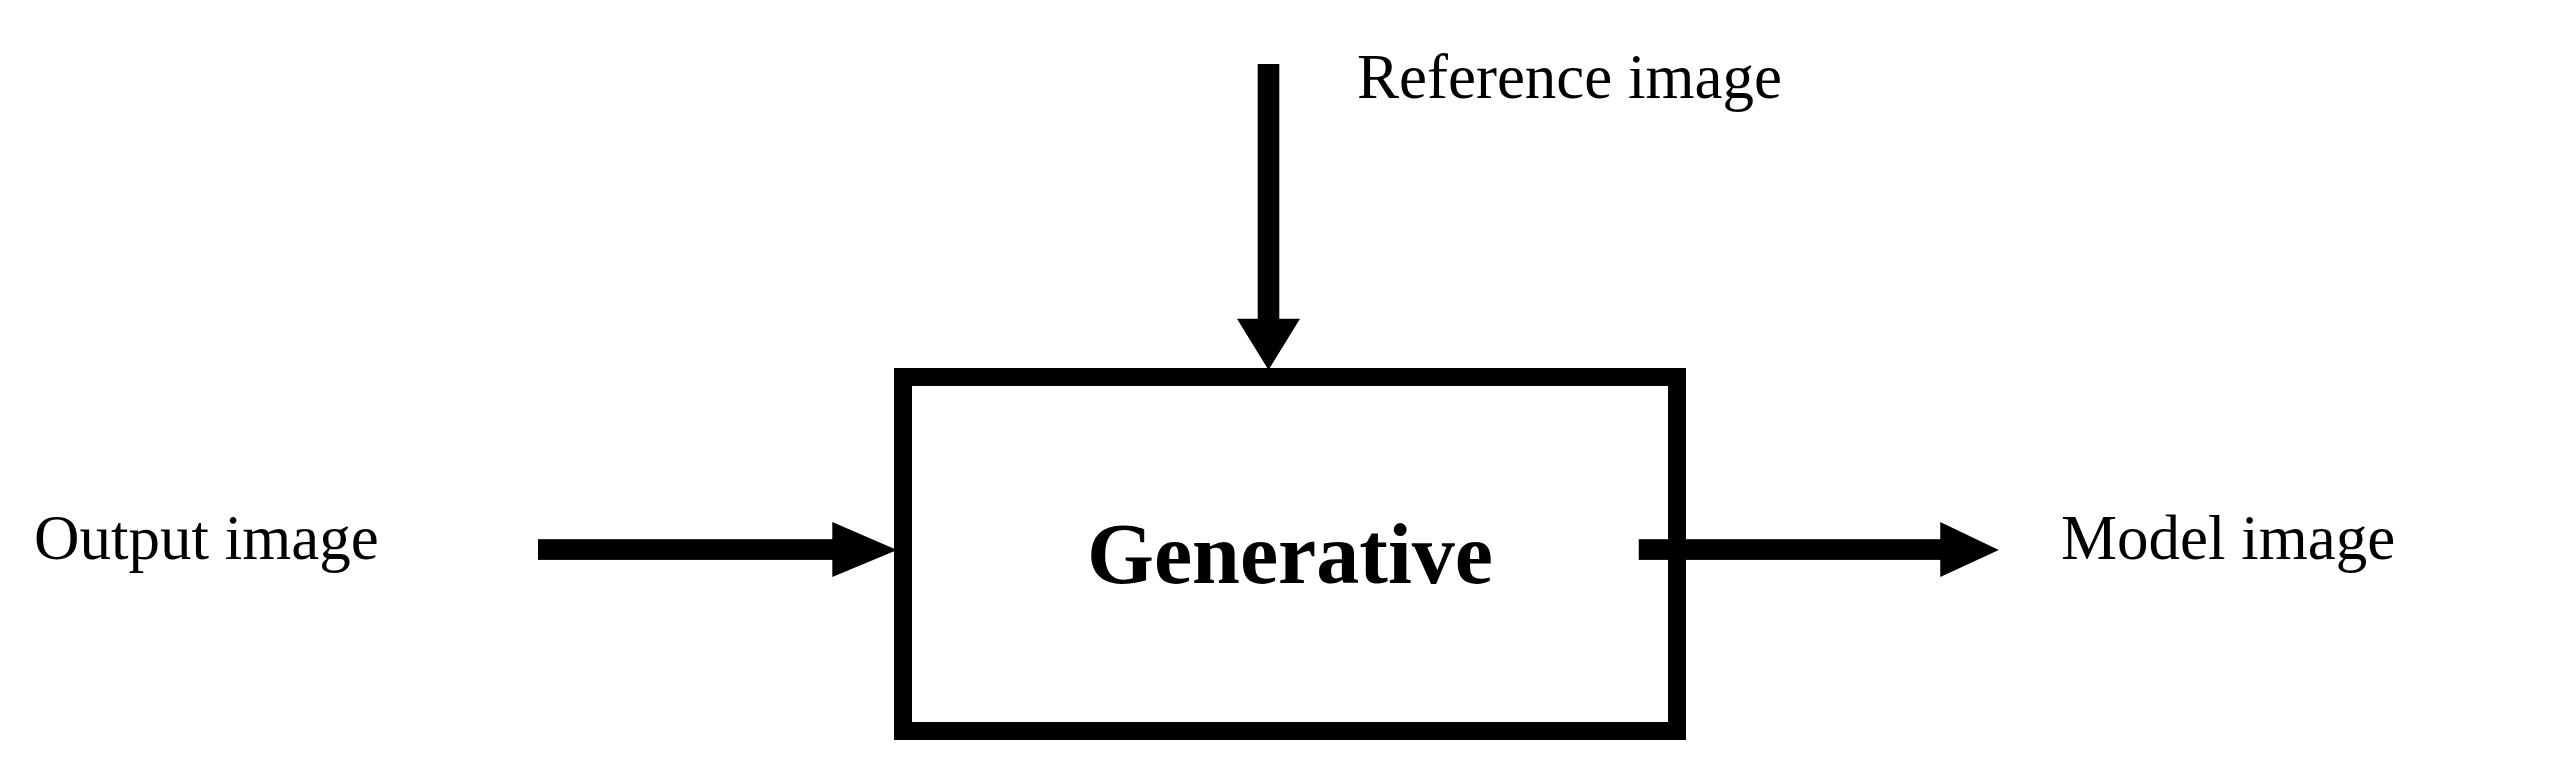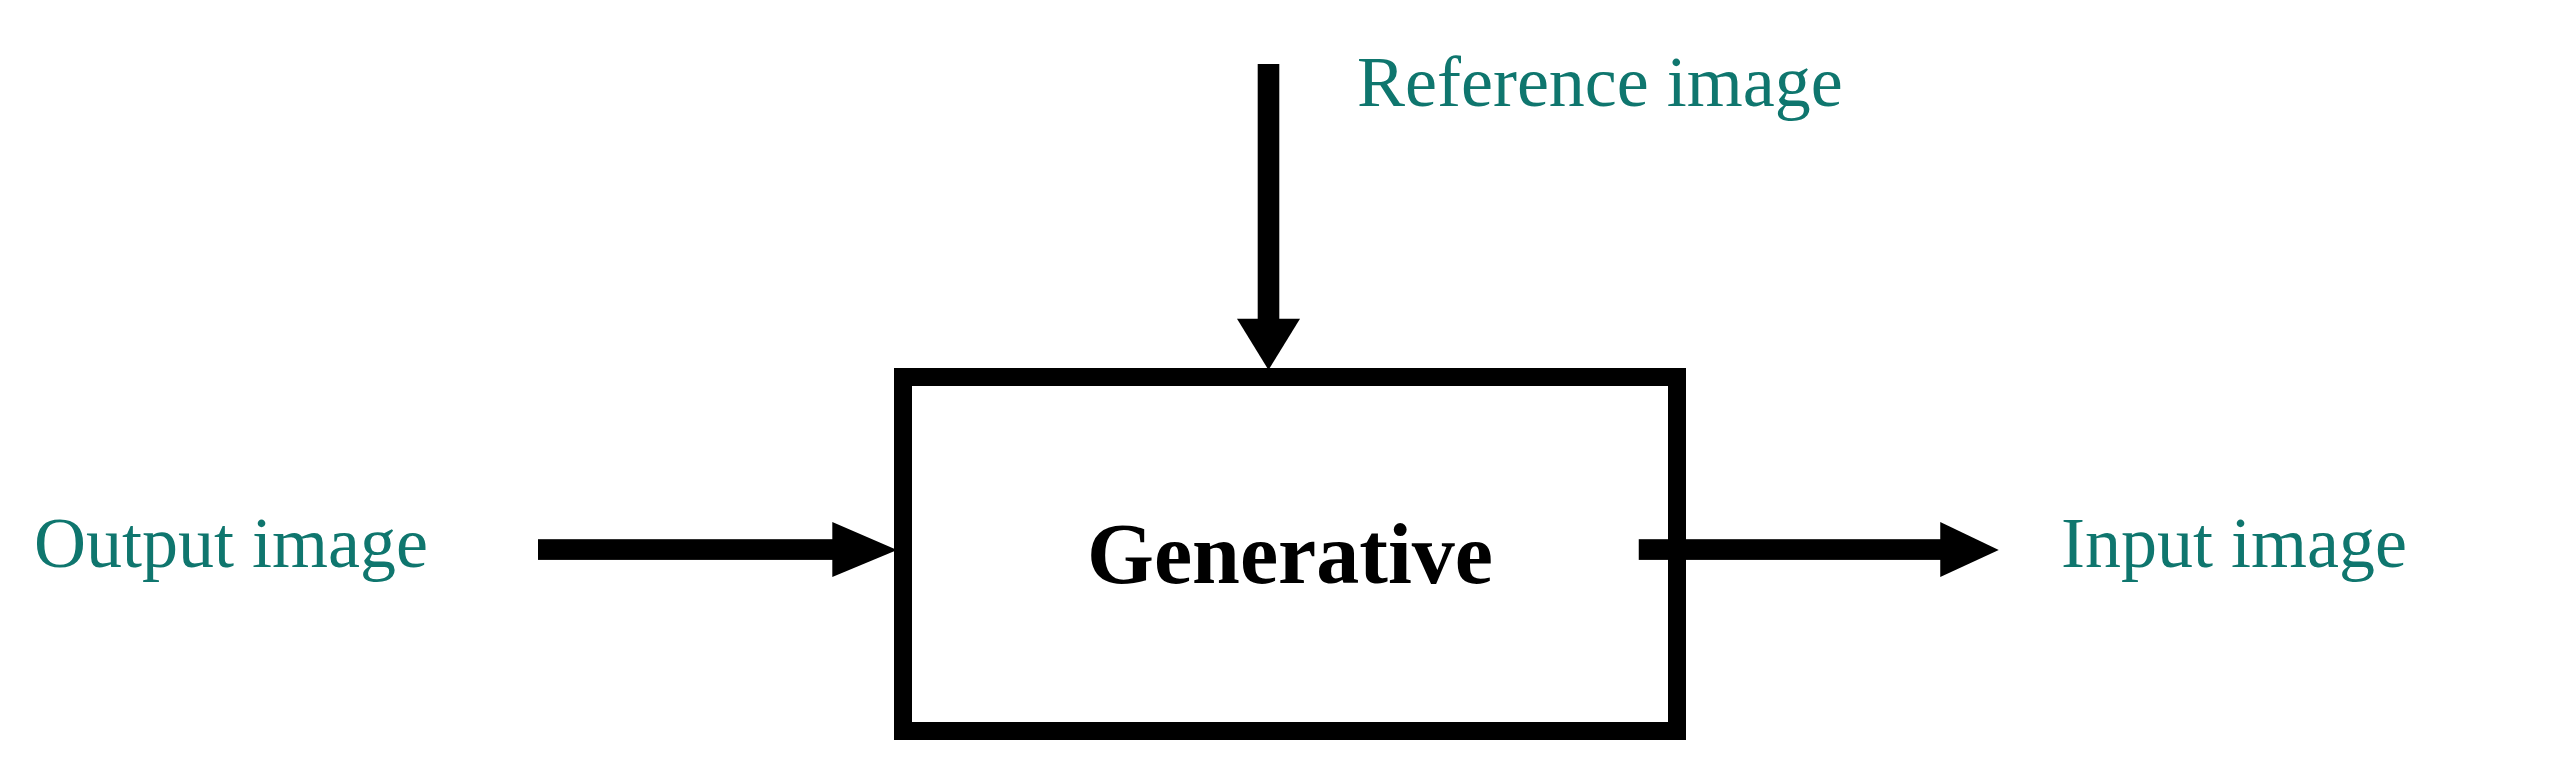--- a/index.html
+++ b/index.html
@@ -15,24 +15,24 @@
   #diagram-canvas {
     position: relative;
     width: 2576px;
     height: 764px;
     background: #ffffff;
     overflow: hidden;
   }
   .label {
     position: absolute;
     white-space: nowrap;
-    color: #0f766e;
+    color: #000000;
     font-family: "Liberation Serif", "DejaVu Serif", serif;
     font-weight: 400;
-    font-size: 72px;
+    font-size: 63px;
     line-height: 1;
     letter-spacing: 0px;
   }
   #label-input-image {
     left: 34px;
     top: 507px;
   }
   #label-reference-image {
     left: 1357px;
     top: 46px;
@@ -96,21 +96,21 @@
 </style>
 </head>
 <body>
 
 <div id="diagram-canvas">
 
   <div class="label" id="label-input-image">Output image</div>
 
   <div class="label" id="label-reference-image">Reference image</div>
 
-  <div class="label" id="label-output-image">Input image</div>
+  <div class="label" id="label-output-image">Model image</div>
 
   <svg class="arrow-svg" id="arrow-input" viewBox="0 0 410 100" width="370" height="90" xmlns="http://www.w3.org/2000/svg">
     <rect x="5" y="38" width="335" height="23" fill="#000000"></rect>
     <polygon points="332,19 332,80 404,50" fill="#000000"></polygon>
   </svg>
 
   <svg class="arrow-svg" id="arrow-reference" viewBox="0 0 100 350" width="90" height="316" xmlns="http://www.w3.org/2000/svg">
     <rect x="33" y="5" width="24" height="288" fill="#000000"></rect>
     <polygon points="10,288 80,288 45,345" fill="#000000"></polygon>
   </svg>

